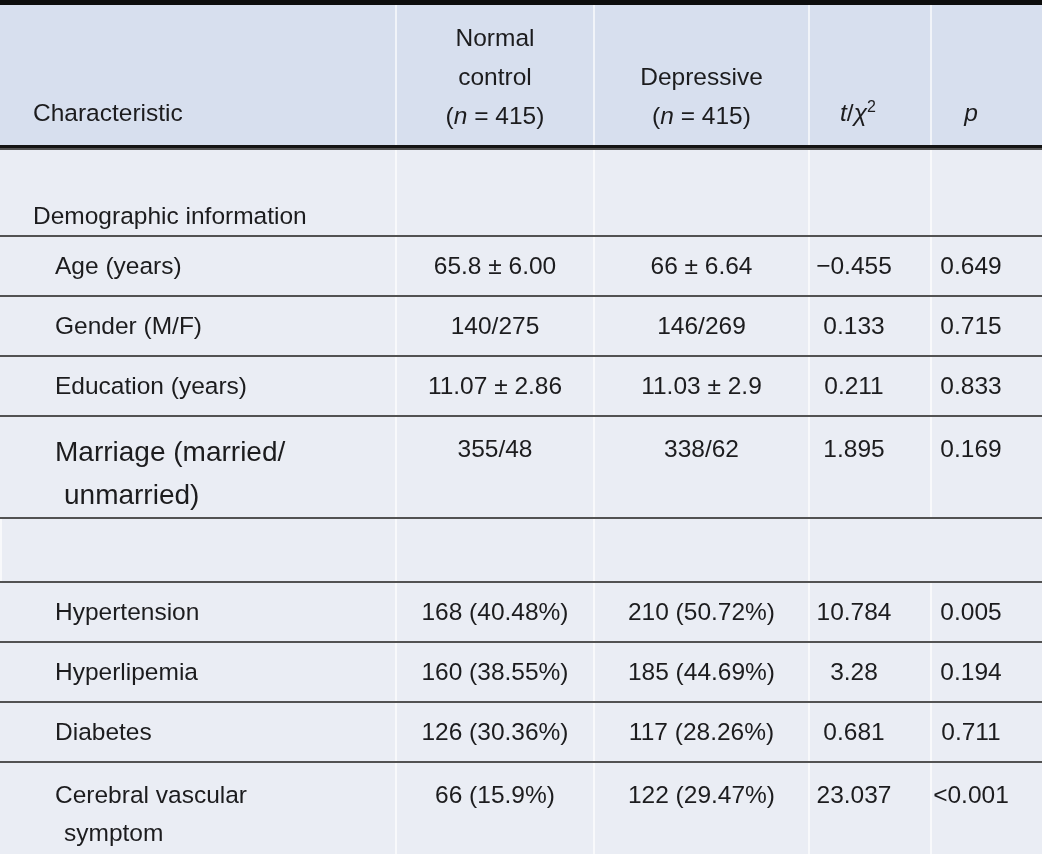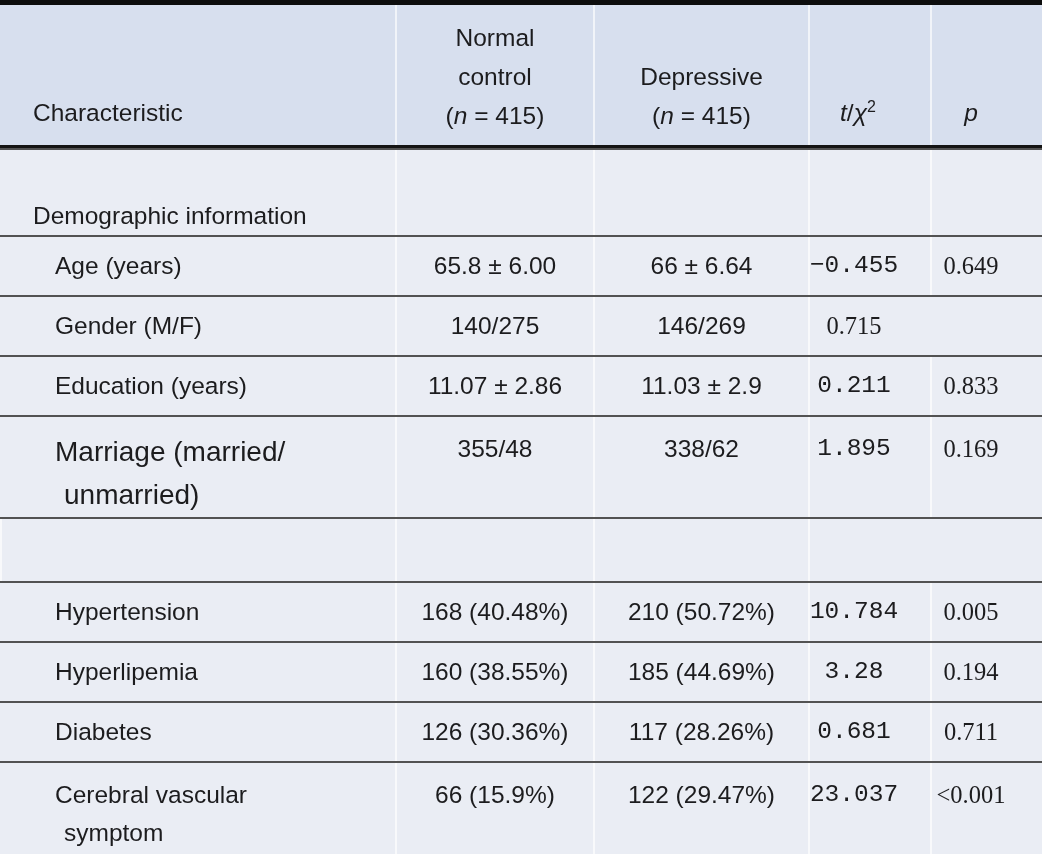--- a/index.html
+++ b/index.html
@@ -64,22 +64,22 @@
   .sup { font-size: 16px; position: relative; top: -9px; font-style: normal; }
   
   .row { border-top: 2px solid #525252; }
   .row:first-of-type { border-top: none; }
   .r-section { min-height: 64px; }
   .r-data { min-height: 60px; }
   .r-tall { min-height: 96px; }
   .lbl-section { padding-left: 33px; margin-top: 47px; }
   .lbl-item { padding-left: 55px; }
   .num { justify-content: center; text-align: center; }
-  .col-stat { padding-right: 32px; font-family: Liberation Mono, monospace; }
-  .col-p { padding-right: 32px; font-family: Liberation Serif, serif; }
+  .col-stat { padding-right: 32px; }
+  .col-p { padding-right: 32px; }
   .r-tall .cell { align-items: flex-start; padding-top: 13px; }
   .r-tall .lbl-item { display: block; padding-top: 13px; }
   .line2 { display: block; padding-left: 9px; }
 </style>
 </head>
 <body>
 
 <div class="tbl">
 
   <div class="grid header-row">
@@ -116,20 +116,21 @@
     <div class="cell num vline">65.8 ± 6.00</div>
     <div class="cell num vline">66 ± 6.64</div>
     <div class="cell num vline col-stat">−0.455</div>
     <div class="cell num vline col-p">0.649</div>
   </div>
 
   <div class="grid row r-data">
     <div class="cell lbl-item">Gender (M/F)</div>
     <div class="cell num vline">140/275</div>
     <div class="cell num vline">146/269</div>
+    <div class="cell num vline col-stat">0.133</div>
     <div class="cell num vline col-p">0.715</div>
   </div>
 
   <div class="grid row r-data">
     <div class="cell lbl-item">Education (years)</div>
     <div class="cell num vline">11.07 ± 2.86</div>
     <div class="cell num vline">11.03 ± 2.9</div>
     <div class="cell num vline col-stat">0.211</div>
     <div class="cell num vline col-p">0.833</div>
   </div>

